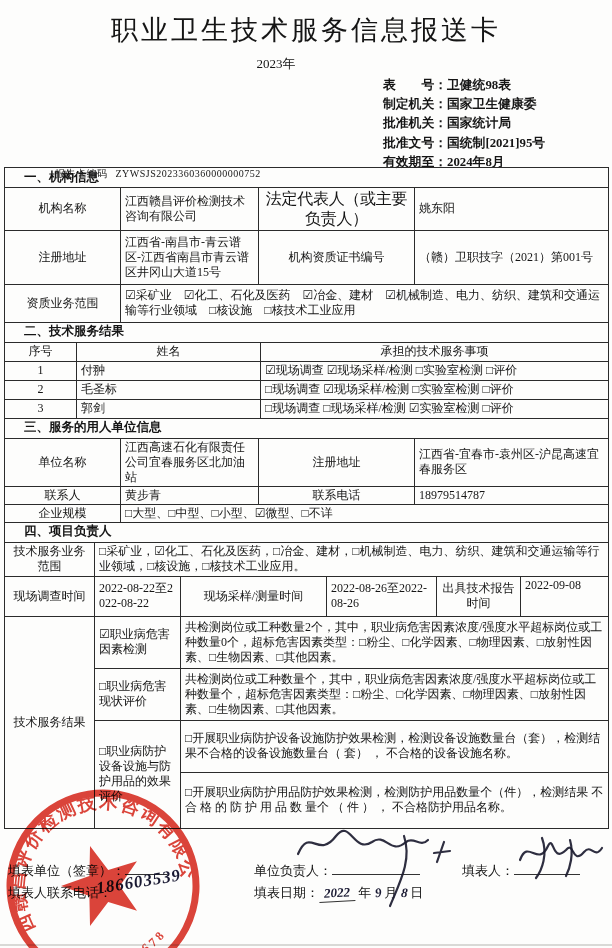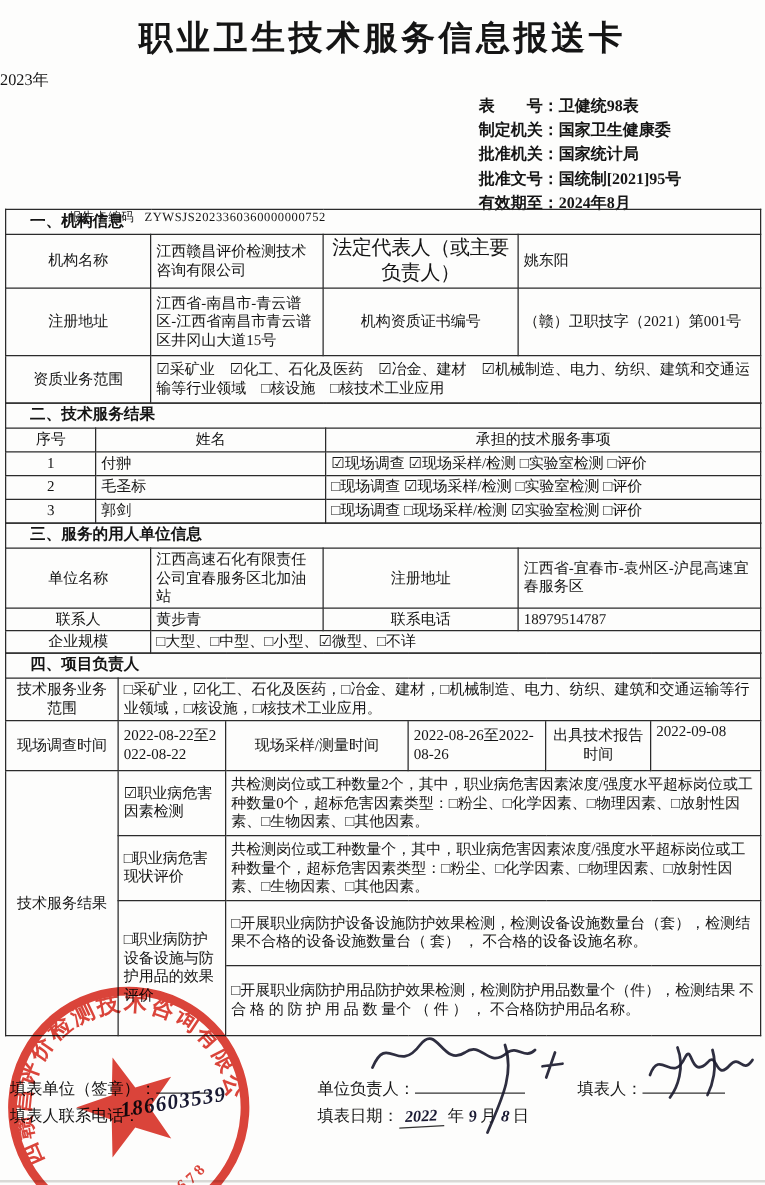--- a/index.html
+++ b/index.html
@@ -3,23 +3,23 @@
 <meta charset="utf-8">
 <style>
   html,body{margin:0;padding:0;}
   body{
     width:612px;height:948px;position:relative;overflow:hidden;
     background:#fdfdfc;color:#151515;
     font-family:"Liberation Serif","DejaVu Sans",serif;
   }
   .page-title{
     position:absolute;top:12px;left:0;width:612px;text-align:center;
-    font-size:27px;font-weight:bold;letter-spacing:3px;
+    font-size:27px;font-weight:normal;letter-spacing:3px;
   }
-  .page-year{position:absolute;top:55px;left:0;width:552px;font-size:13px;}
+  .page-year{position:absolute;top:55px;left:0;width:552px;text-align:center;font-size:13px;}
   .meta-block{position:absolute;top:76px;left:383px;width:225px;font-size:12.8px;line-height:1.5;font-weight:600;}
   .meta-row{white-space:nowrap;}
   .report-code{position:absolute;top:167px;left:55px;font-size:10px;font-weight:normal;letter-spacing:.5px;}
   .report-code .code{margin-left:8px;font-family:"Liberation Serif","DejaVu Sans Mono",serif;}
   .tables{position:absolute;top:168px;left:4px;width:604px;}
   table{border-collapse:collapse;width:604px;table-layout:fixed;margin-top:-1px;}
   td{border:1px solid #2b2b2b;font-size:12px;line-height:1.24;padding:1px 4px;vertical-align:middle;word-break:break-all;}
   td.sec{font-weight:bold;font-size:12.5px;text-align:left;padding-left:19px;height:17px;}
   td.lbl{text-align:center;}
   td.val{text-align:left;}

